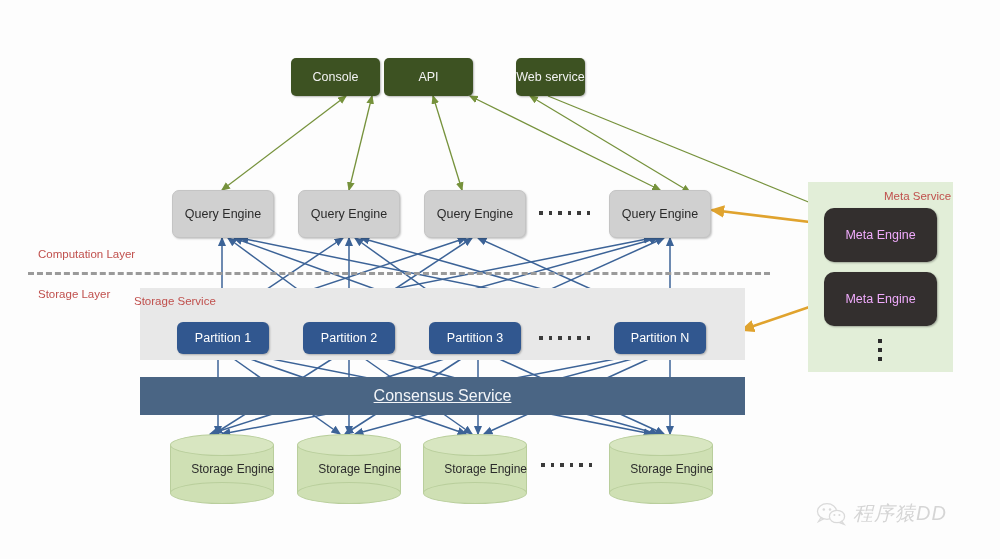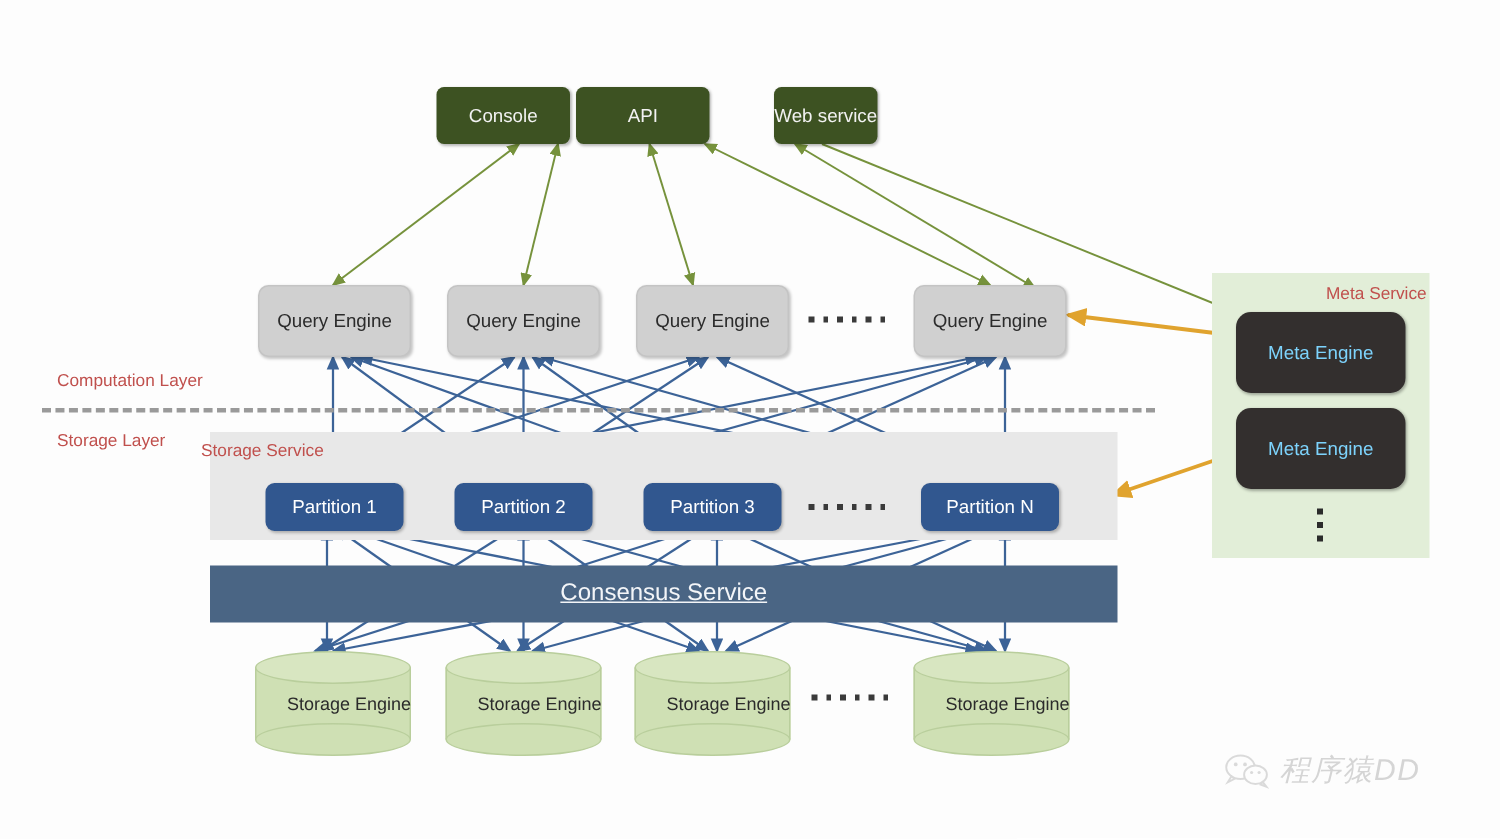--- a/index.html
+++ b/index.html
@@ -35,21 +35,21 @@
   .cyl .top{position:absolute;left:0;right:0;top:0;height:22px;border-radius:50%;
             background:#d8e6c1;border:1px solid #b9ce9c;box-sizing:border-box;}
   .cyl .bot{position:absolute;left:0;right:0;bottom:0;height:22px;border-radius:50%;
             background:#cfe0b4;border:1px solid #b9ce9c;box-sizing:border-box;}
   .cyl .lbl{position:absolute;left:0;right:0;top:50%;transform:translateY(-50%);
             text-align:right;font-size:12px;color:#2b2b2b;}
 
   
   .meta-panel{position:absolute;background:#e2eed8;z-index:3;}
   .meta-title{position:absolute;font-size:11.5px;color:#c0504d;z-index:7;}
-  .meta-engine{position:absolute;background:#332f2e;color:#7dd3fc;font-size:12.5px;
+  .meta-engine{position:absolute;background:#332f2e;color:#f0abfc;font-size:12.5px;
                border-radius:10px;display:flex;align-items:center;justify-content:center;
                box-shadow:1px 1px 2px rgba(0,0,0,.3);z-index:7;}
   .vdots{position:absolute;z-index:7;display:flex;flex-direction:column;
          align-items:center;gap:5px;}
   .vdots i{display:block;width:4px;height:4px;background:#2b2b2b;}
 
   
   .layer-label{position:absolute;font-size:11.5px;color:#c0504d;z-index:7;}
   .svc-label{position:absolute;font-size:11.5px;color:#c0504d;z-index:7;}
 

